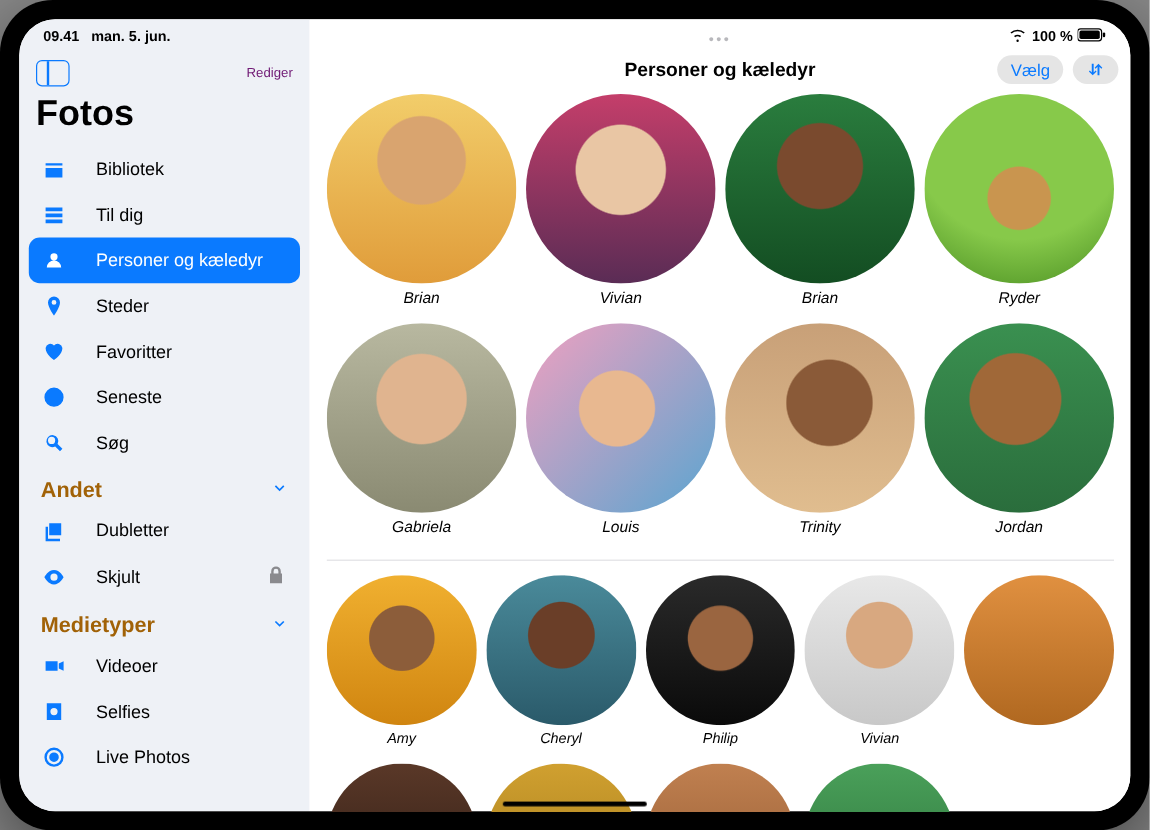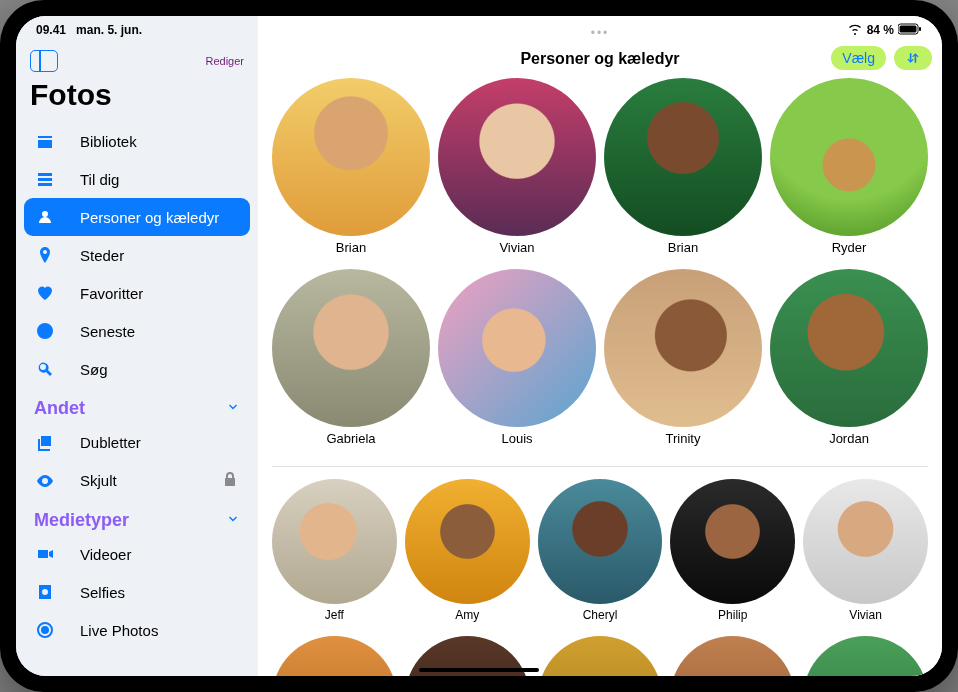--- a/index.html
+++ b/index.html
@@ -14,30 +14,30 @@
 .sidebar-header .pane-icon { width: 28px; height: 22px; border: 1.6px solid #0a7aff; border-radius: 5px; position: relative; }
 .sidebar-header .pane-icon::after { content: ""; position: absolute; left: 8px; top: 0; bottom: 0; width: 1.6px; background: #0a7aff; }
 .edit-link { color: #701a75; font-size: 11px; }
 .app-title { font-size: 30px; font-weight: 700; color: #000; padding: 0 14px 10px 14px; }
 .nav { flex: 1; overflow-y: auto; padding: 0 8px; }
 .nav-item { display: flex; align-items: center; gap: 24px; padding: 8px 10px; border-radius: 9px; font-size: 15px; color: #000; cursor: pointer; }
 .nav-item.active { background: #0a7aff; color: #fff; }
 .nav-item .icon { width: 22px; height: 22px; display: flex; align-items: center; justify-content: center; color: #0a7aff; flex-shrink: 0; }
 .nav-item.active .icon { color: #fff; }
 .nav-item .trail { margin-left: auto; color: #8a8a8e; }
-.section-head { display: flex; align-items: center; justify-content: space-between; padding: 10px 10px 4px 10px; font-size: 18px; font-weight: 700; color: #8b5cf6; cursor: pointer; }
+.section-head { display: flex; align-items: center; justify-content: space-between; padding: 10px 10px 4px 10px; font-size: 18px; font-weight: 700; color: #a16207; cursor: pointer; }
 .section-head .chev { color: #0a7aff; }
 .main { flex: 1; background: #fff; padding-top: 28px; display: flex; flex-direction: column; position: relative; }
 .main-header { display: flex; align-items: center; justify-content: center; padding: 6px 12px 10px 12px; position: relative; }
 .main-title { font-size: 16px; font-weight: 600; color: #000; }
 .main-header .dots { position: absolute; top: -18px; left: 50%; transform: translateX(-50%); color: #b8b8bc; font-size: 12px; letter-spacing: 2px; }
 .main-actions { position: absolute; right: 10px; top: 2px; display: flex; gap: 8px; align-items: center; }
-.pill { background: #bef264; color: #0a7aff; border-radius: 14px; padding: 4px 11px; font-size: 14px; display: flex; align-items: center; gap: 4px; cursor: pointer; }
+.pill { background: #e5e5e5; color: #0a7aff; border-radius: 14px; padding: 4px 11px; font-size: 14px; display: flex; align-items: center; gap: 4px; cursor: pointer; }
 .grid-wrap { flex: 1; overflow-y: auto; padding: 0 14px; }
-.grid { display: grid; grid-template-columns: repeat(4, 1fr); gap: 14px 8px; padding-bottom: 8px; }
+.grid { display: grid; grid-template-columns: repeat(4, 1fr); gap: 14px 8px; padding-bottom: 8px; font-style: italic; }
 .grid.small { grid-template-columns: repeat(5, 1fr); padding-top: 12px; }
 .person { display: flex; flex-direction: column; align-items: center; gap: 4px; cursor: pointer; }
 .avatar { width: 100%; aspect-ratio: 1; border-radius: 50%; position: relative; overflow: hidden; }
 .avatar .face { position: absolute; inset: 0; }
 .fav-badge { position: absolute; bottom: 2px; right: 6px; width: 22px; height: 22px; border-radius: 50%; background: #fff; display: flex; align-items: center; justify-content: center; box-shadow: 0 0 0 1px rgba(0,0,0,0.05); }
 .fav-badge.sm { width: 18px; height: 18px; bottom: 0; right: 4px; }
 .fav-badge svg { width: 13px; height: 13px; }
 .fav-badge.sm svg { width: 11px; height: 11px; }
 .person-name { font-size: 13px; color: #000; }
 .person.small .person-name { font-size: 12px; }
@@ -73,21 +73,21 @@
     <div class="statusbar">
       <div class="left">
         <span>09.41</span>
         &nbsp;
         <span>man. 5. jun.</span>
       </div>
       <div class="right">
         <span><svg width="16" height="12" viewBox="0 0 16 12">
               <path d="M8 10a1 1 0 100 2 1 1 0 000-2zM5 7a5 5 0 016 0l-1 1a3.5 3.5 0 00-4 0zM2 4a9 9 0 0112 0l-1 1a7.5 7.5 0 00-10 0z" fill="#000"></path>
             </svg></span>
-        <span>84 %</span>
+        <span>100 %</span>
         <span><svg width="24" height="12" viewBox="0 0 24 12">
               <rect x="0" y="1" width="20" height="10" rx="2.5" fill="none" stroke="#000" stroke-width="1"></rect>
               <rect x="1.5" y="2.5" width="17" height="7" rx="1.5" fill="#000"></rect>
               <rect x="21" y="4" width="2" height="4" rx="1" fill="#000"></rect>
             </svg></span>
       </div>
     </div>
 
     <div class="sidebar">
       <div class="sidebar-header">
@@ -313,31 +313,20 @@
                   </svg>
       </div>
     </div>
     <div class="person-name">Jordan</div>
             </div>
           </div>
         <div class="divider"></div>
         <div class="grid small" id="othergrid">
             <div class="person small">
     <div class="avatar">
-      <div class="face f9"></div>
-      <div class="fav-badge sm">
-        <svg viewBox="0 0 20 20">
-                    <path d="M10 17s-6.5-4.2-6.5-9a3.7 3.7 0 016.5-2 3.7 3.7 0 016.5 2c0 4.8-6.5 9-6.5 9z" fill="none" stroke="#9a9aa0" stroke-width="1.3"></path>
-                  </svg>
-      </div>
-    </div>
-    <div class="person-name">Jeff</div>
-            </div>
-            <div class="person small">
-    <div class="avatar">
       <div class="face f10"></div>
       <div class="fav-badge sm">
         <svg viewBox="0 0 20 20">
                     <path d="M10 17s-6.5-4.2-6.5-9a3.7 3.7 0 016.5-2 3.7 3.7 0 016.5 2c0 4.8-6.5 9-6.5 9z" fill="none" stroke="#9a9aa0" stroke-width="1.3"></path>
                   </svg>
       </div>
     </div>
     <div class="person-name">Amy</div>
             </div>
             <div class="person small">

